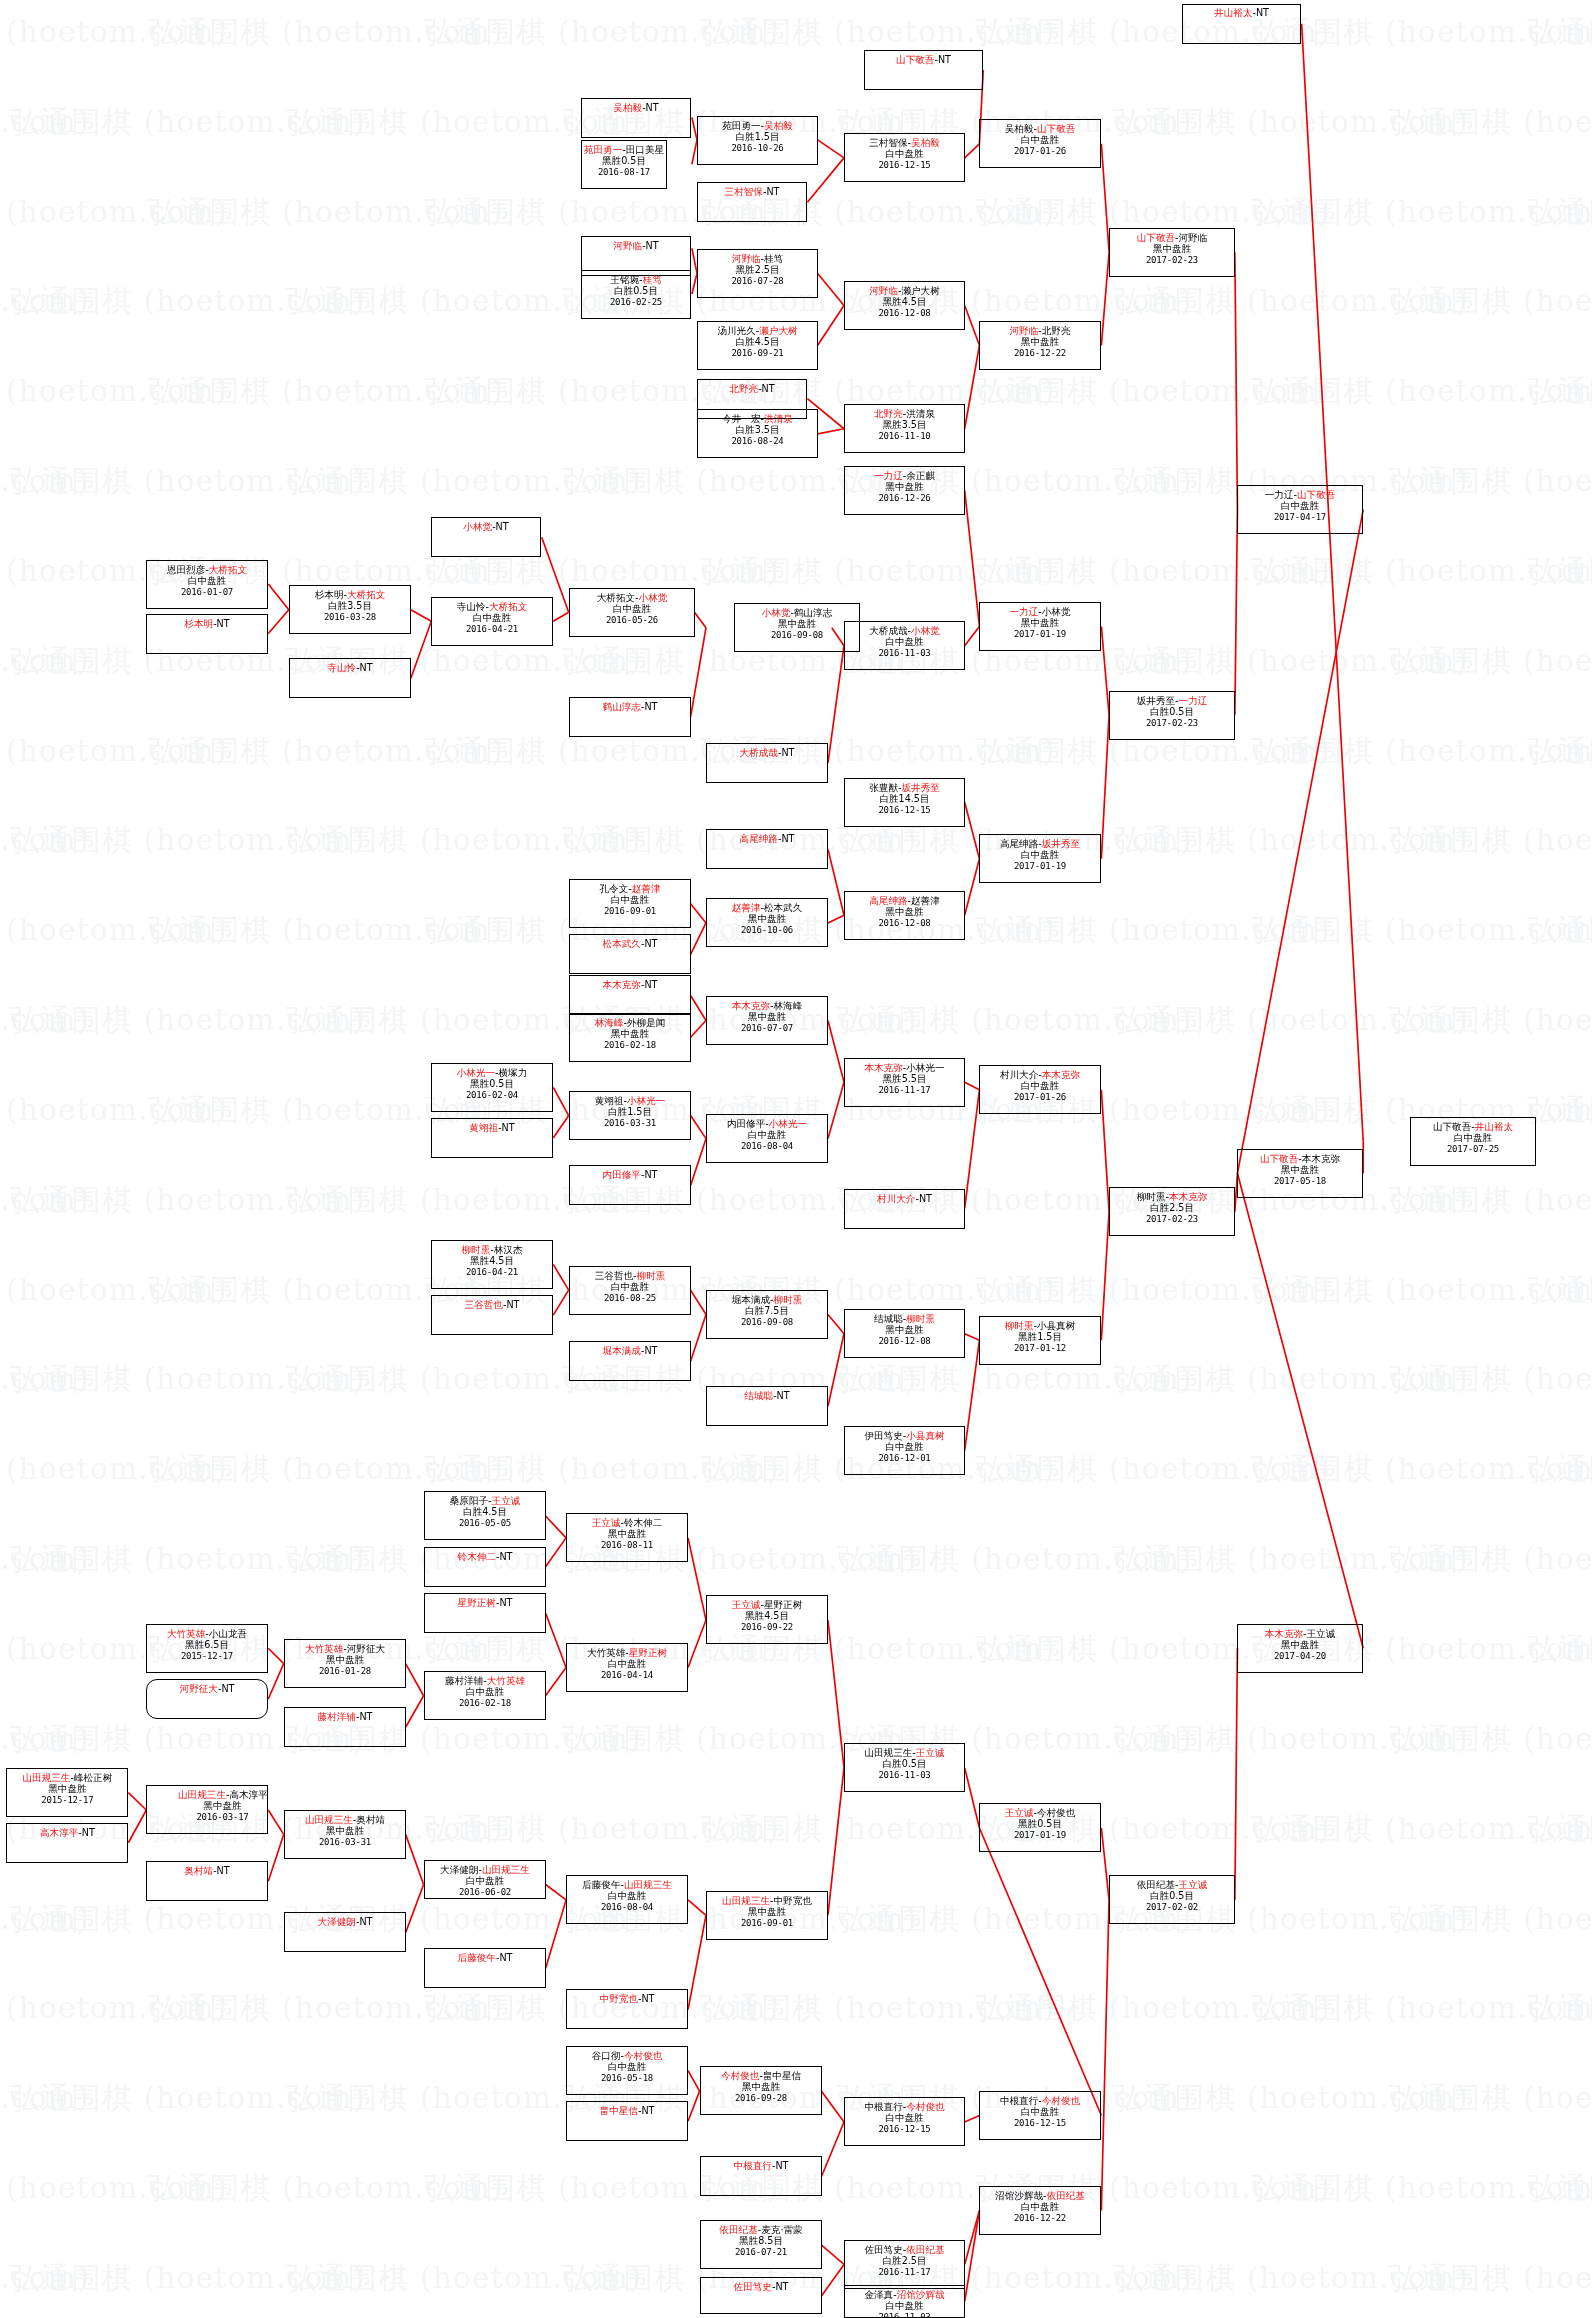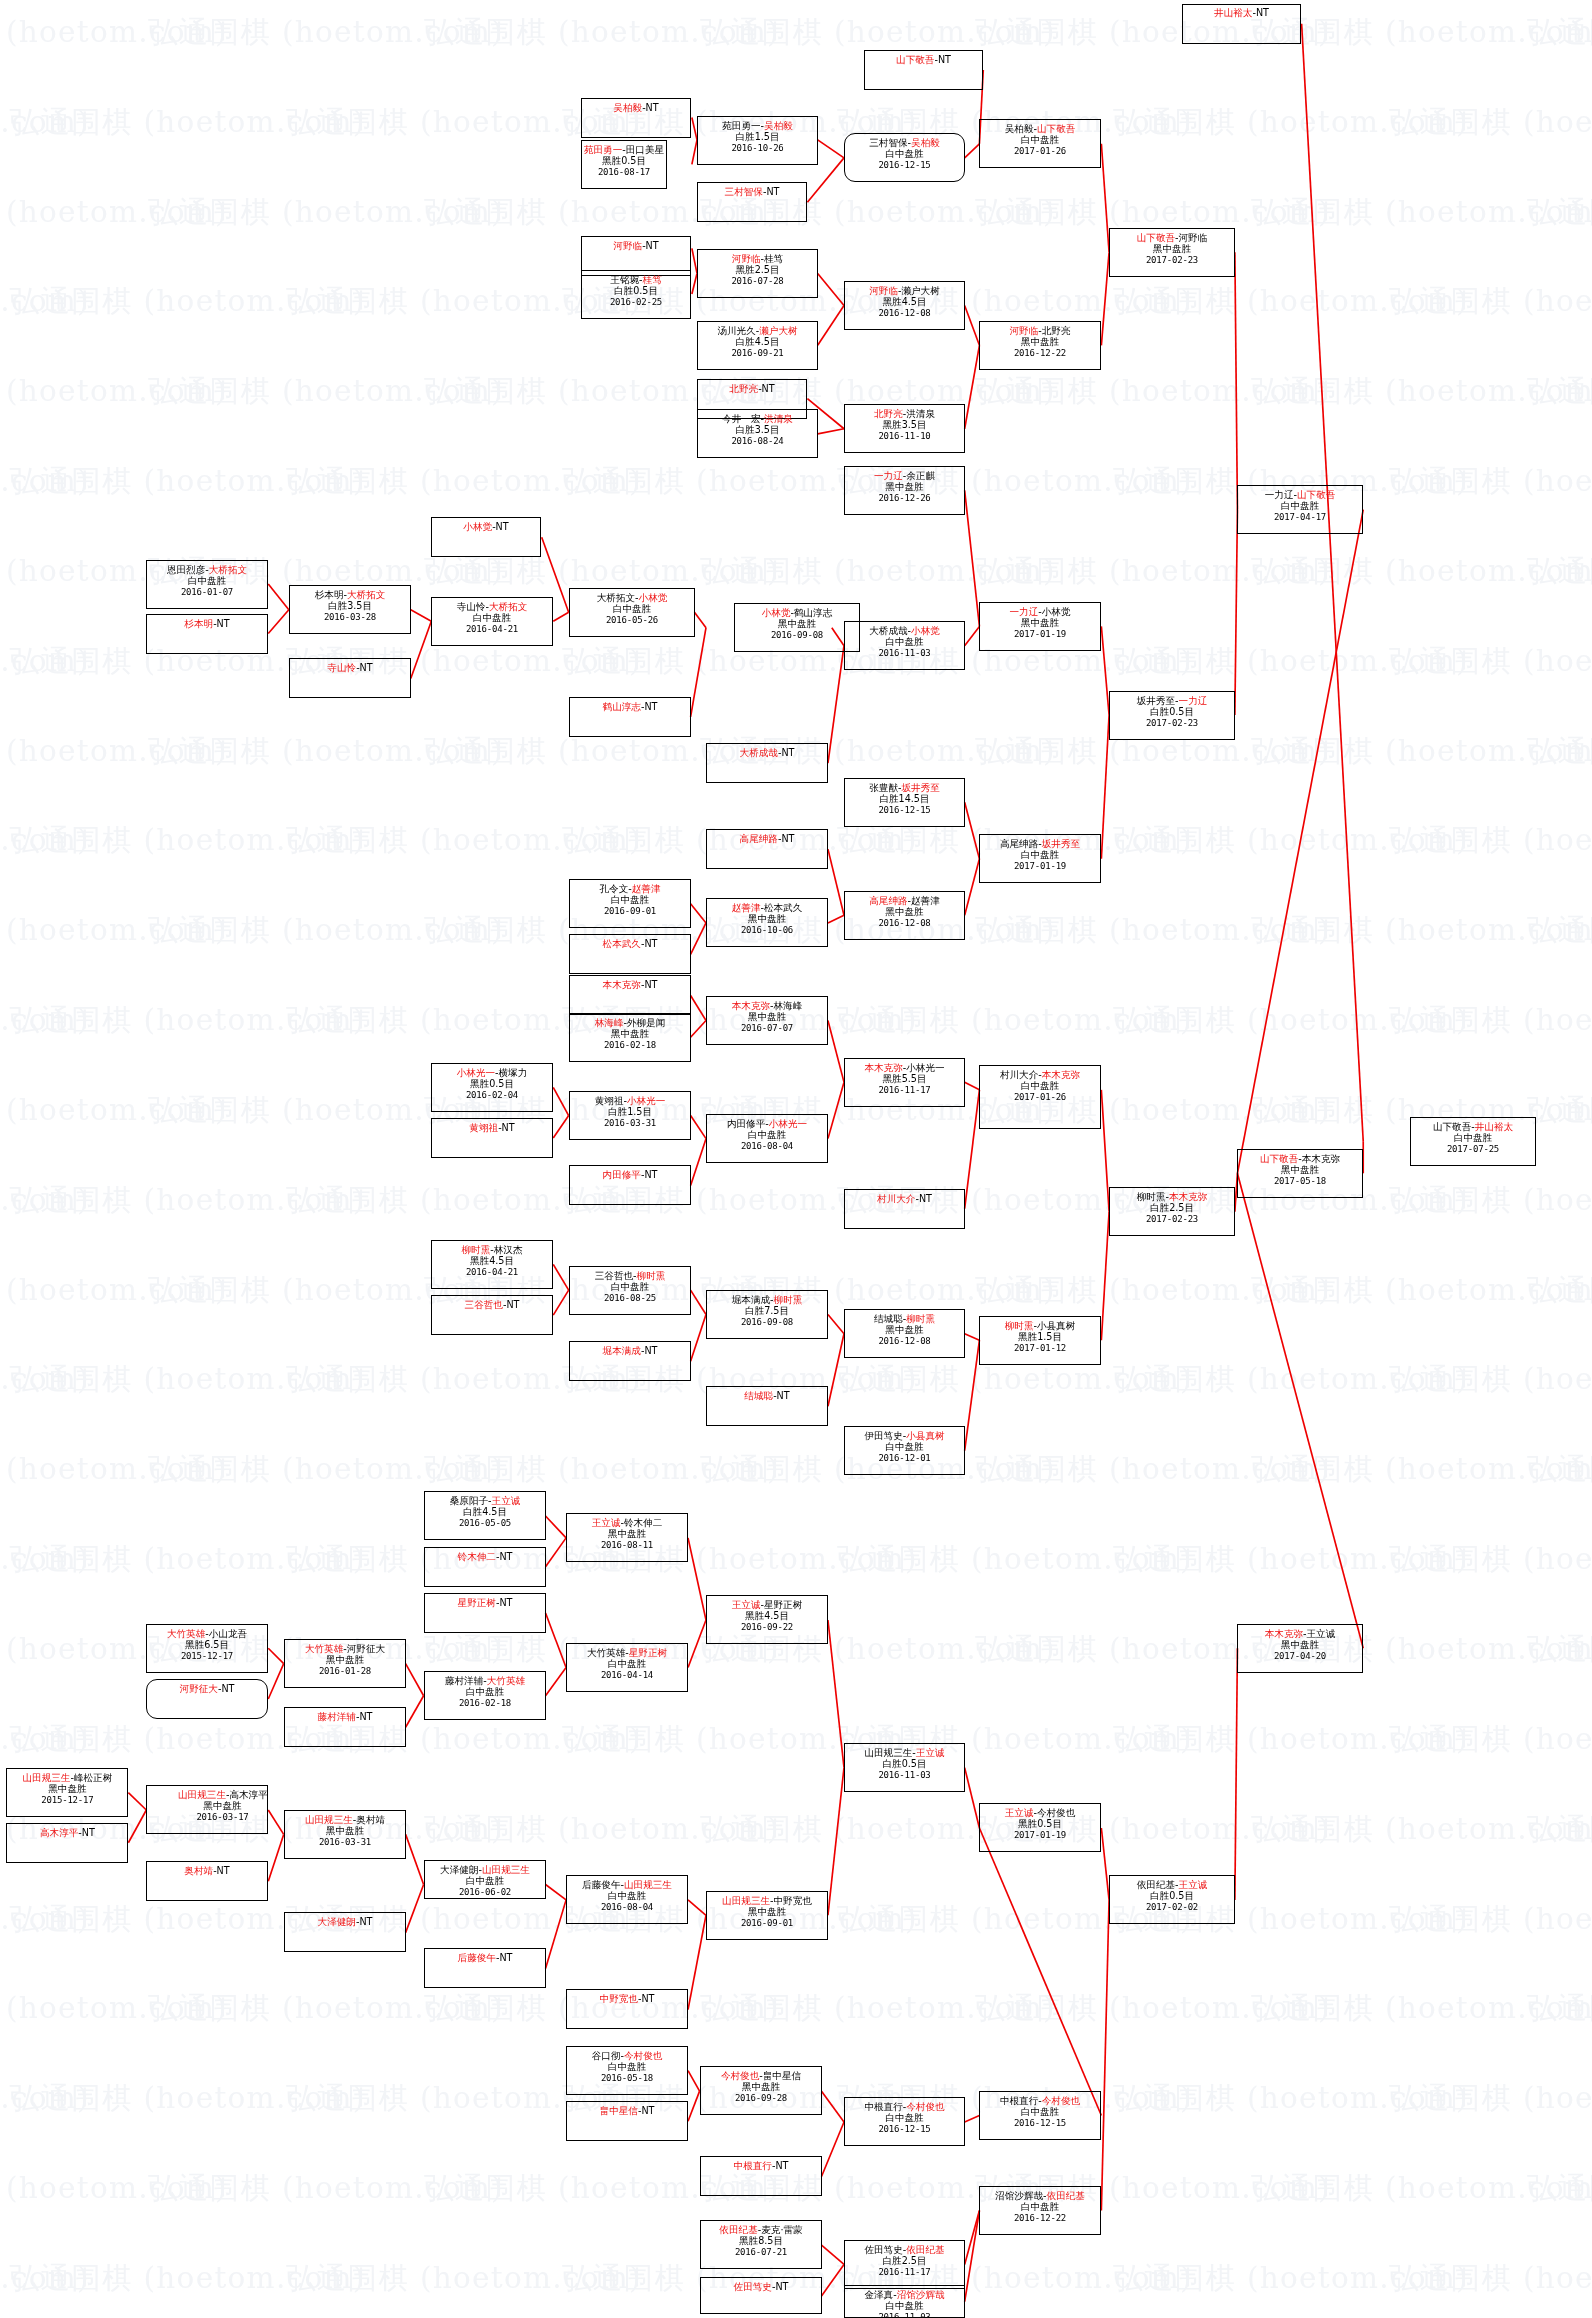--- a/index.html
+++ b/index.html
@@ -330,21 +330,21 @@
         <span class="dt">2016-08-17</span>
       </div>
       <div class="node" style="left: 697px; top: 182px; width: 110px; height: 40px; border-color: rgb(0, 0, 0);">
         <span class="ttl"><span class="w">三村智保</span><span class="l">-NT</span></span>
       </div>
       <div class="node" style="left: 697px; top: 116px; width: 121px; height: 49px; border-color: rgb(0, 0, 0);">
         <span class="ttl"><span class="l">苑田勇一</span><span class="l">-</span><span class="w">吴柏毅</span></span>
         <span class="res">白胜1.5目</span>
         <span class="dt">2016-10-26</span>
       </div>
-      <div class="node" style="left: 844px; top: 133px; width: 121px; height: 49px; border-color: rgb(0, 0, 0); border-radius: 11px;">
+      <div class="node" style="left: 844px; top: 133px; width: 121px; height: 49px; border-color: rgb(0, 0, 0);">
         <span class="ttl"><span class="l">三村智保</span><span class="l">-</span><span class="w">吴柏毅</span></span>
         <span class="res">白中盘胜</span>
         <span class="dt">2016-12-15</span>
       </div>
       <div class="node" style="left: 979px; top: 119px; width: 122px; height: 49px; border-color: rgb(0, 0, 0);">
         <span class="ttl"><span class="l">吴柏毅</span><span class="l">-</span><span class="w">山下敬吾</span></span>
         <span class="res">白中盘胜</span>
         <span class="dt">2017-01-26</span>
       </div>
       <div class="node" style="left: 581px; top: 236px; width: 110px; height: 40px; border-color: rgb(0, 0, 0);">
@@ -524,21 +524,21 @@
         <span class="dt">2016-08-04</span>
       </div>
       <div class="node" style="left: 844px; top: 1058px; width: 121px; height: 49px; border-color: rgb(0, 0, 0);">
         <span class="ttl"><span class="w">本木克弥</span><span class="l">-小林光一</span></span>
         <span class="res">黑胜5.5目</span>
         <span class="dt">2016-11-17</span>
       </div>
       <div class="node" style="left: 844px; top: 1189px; width: 121px; height: 40px; border-color: rgb(0, 0, 0);">
         <span class="ttl"><span class="w">村川大介</span><span class="l">-NT</span></span>
       </div>
-      <div class="node" style="left: 979px; top: 1065px; width: 122px; height: 64px; border-color: rgb(0, 0, 0);">
+      <div class="node" style="left: 979px; top: 1065px; width: 122px; height: 49px; border-color: rgb(0, 0, 0);">
         <span class="ttl"><span class="l">村川大介</span><span class="l">-</span><span class="w">本木克弥</span></span>
         <span class="res">白中盘胜</span>
         <span class="dt">2017-01-26</span>
       </div>
       <div class="node" style="left: 431px; top: 1240px; width: 122px; height: 49px; border-color: rgb(0, 0, 0);">
         <span class="ttl"><span class="w">柳时熏</span><span class="l">-林汉杰</span></span>
         <span class="res">黑胜4.5目</span>
         <span class="dt">2016-04-21</span>
       </div>
       <div class="node" style="left: 431px; top: 1295px; width: 122px; height: 40px; border-color: rgb(0, 0, 0);">

